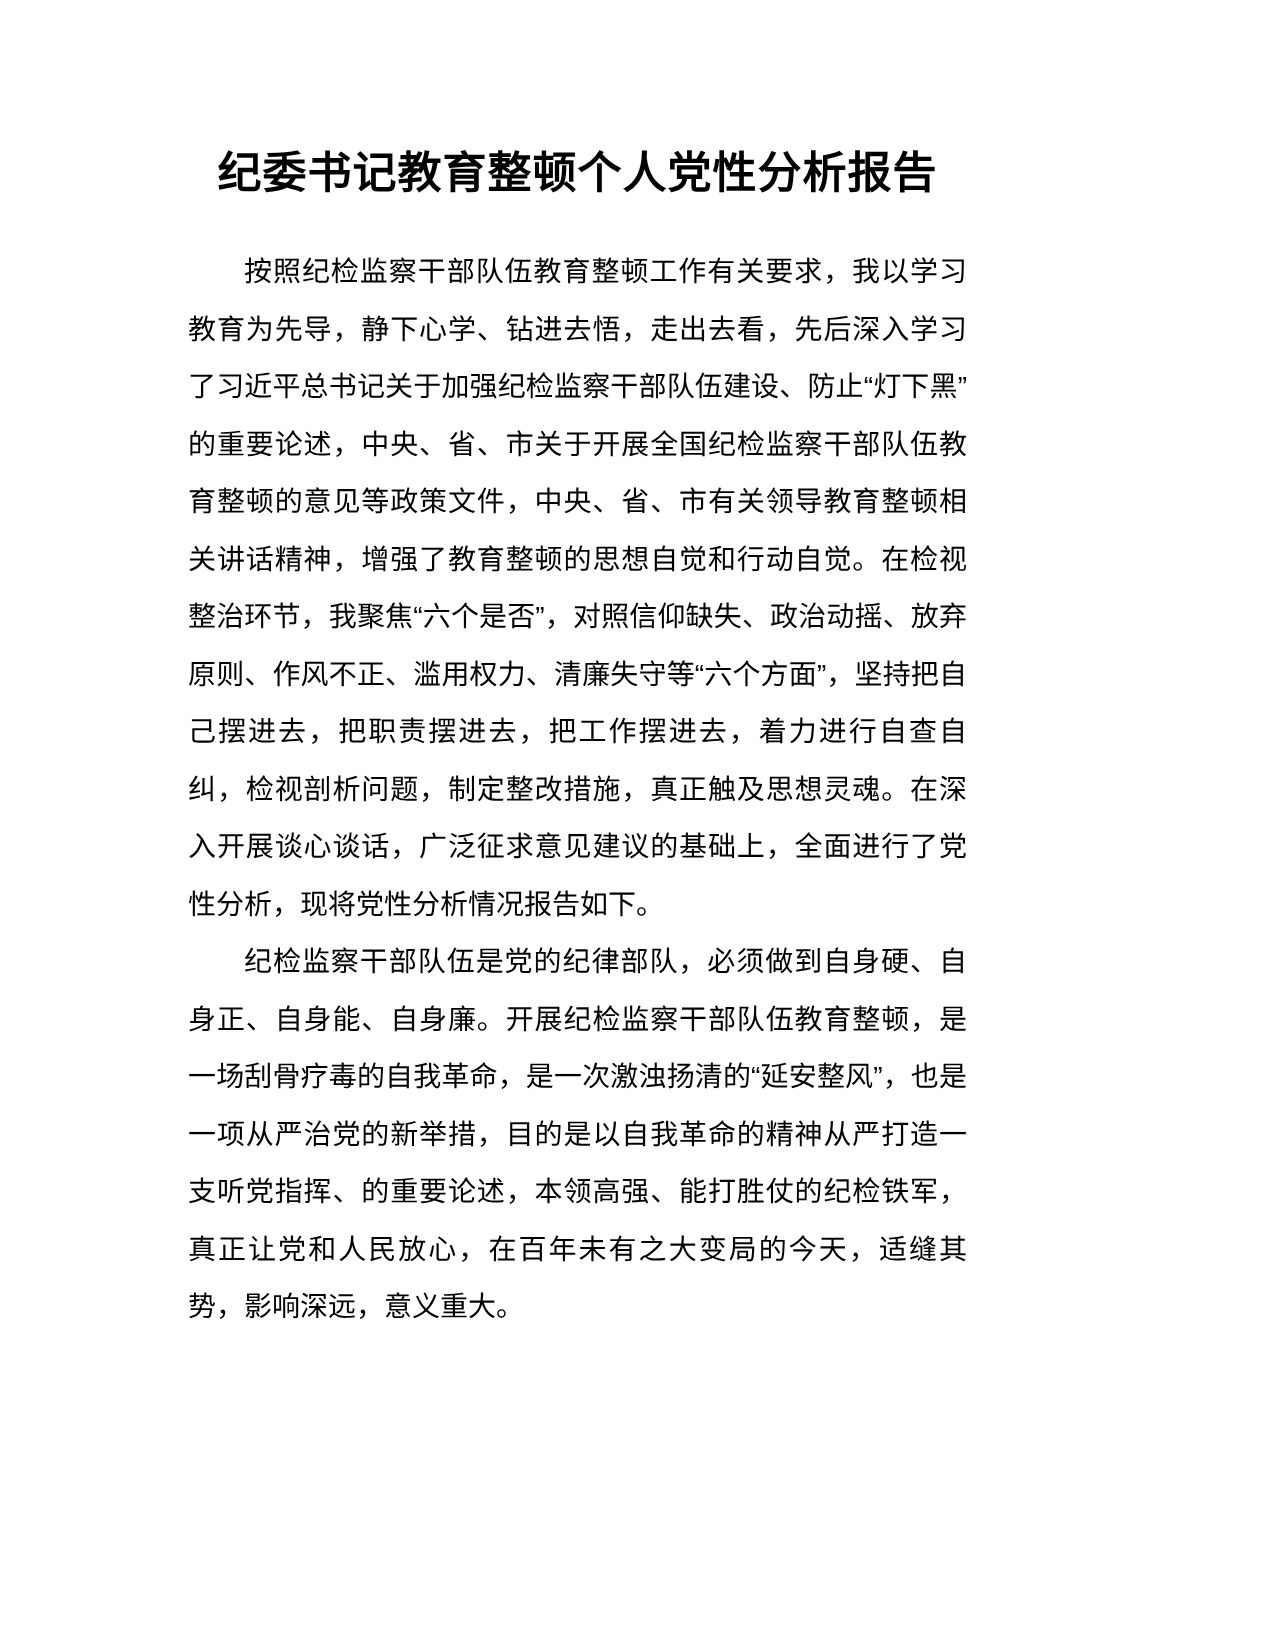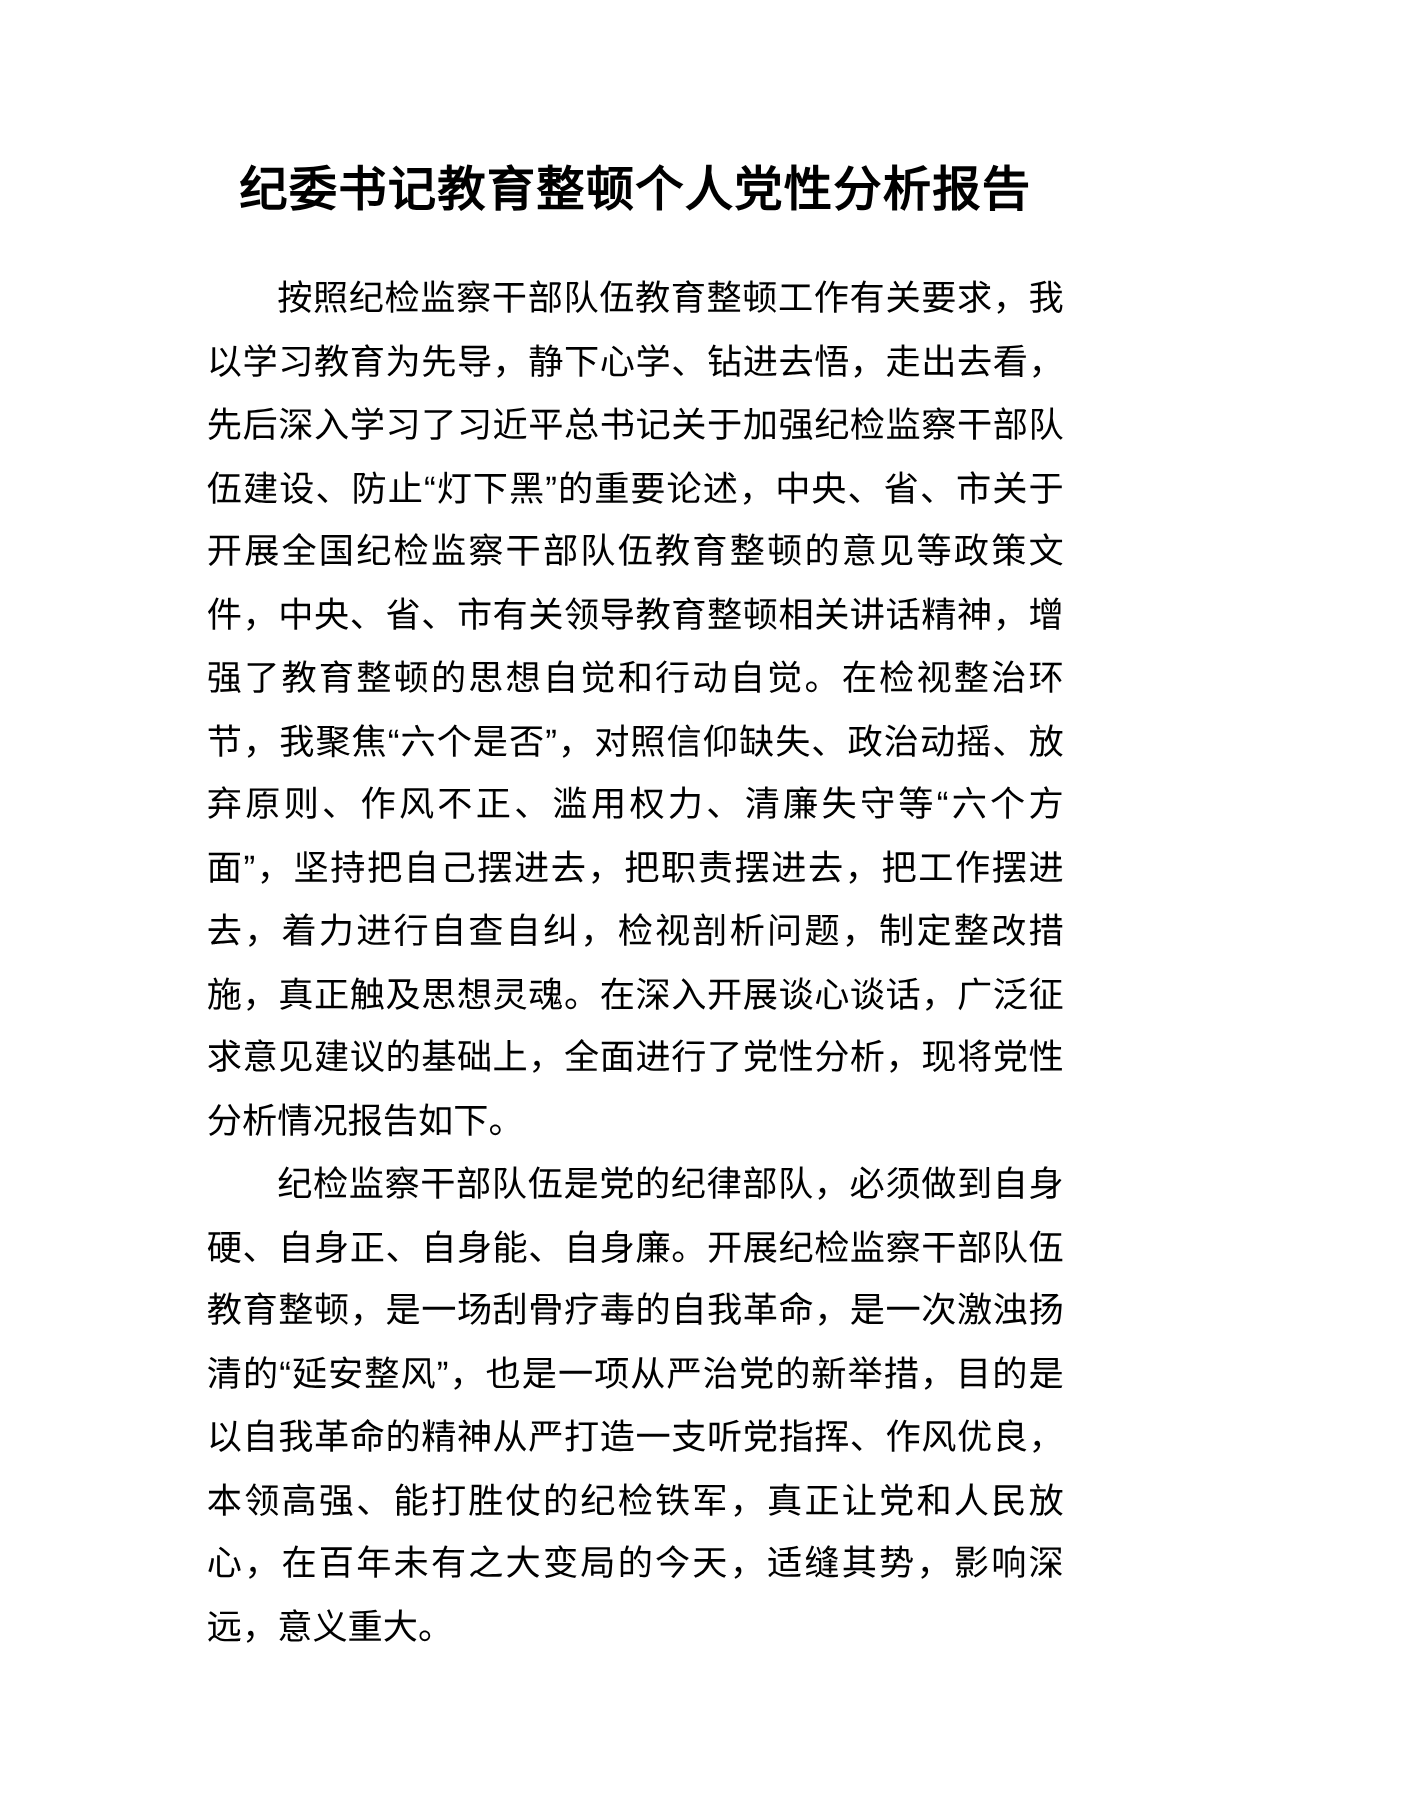--- a/index.html
+++ b/index.html
@@ -20,35 +20,35 @@
   }
   .doc-title {
     font-size: 44px;
     font-weight: bold;
     line-height: 53px;
     text-align: center;
     margin: 0 0 44px 0;
     letter-spacing: 1px;
   }
   .para {
-    font-size: 32px;
+    font-size: 28px;
     line-height: 57.5px;
     text-align: justify;
     text-indent: 2em;
     margin: 0;
     word-break: break-all;
   }
   .para--heading {
     margin: 14px 0;
     text-align: left;
     font-weight: normal;
   }
 </style>
 </head>
 <body>
 
 <div class="page">
   <h1 class="doc-title">纪委书记教育整顿个人党性分析报告</h1>
   <div>
       <p class="para">按照纪检监察干部队伍教育整顿工作有关要求，我以学习教育为先导，静下心学、钻进去悟，走出去看，先后深入学习了习近平总书记关于加强纪检监察干部队伍建设、防止“灯下黑”的重要论述，中央、省、市关于开展全国纪检监察干部队伍教育整顿的意见等政策文件，中央、省、市有关领导教育整顿相关讲话精神，增强了教育整顿的思想自觉和行动自觉。在检视整治环节，我聚焦“六个是否”，对照信仰缺失、政治动摇、放弃原则、作风不正、滥用权力、清廉失守等“六个方面”，坚持把自己摆进去，把职责摆进去，把工作摆进去，着力进行自查自纠，检视剖析问题，制定整改措施，真正触及思想灵魂。在深入开展谈心谈话，广泛征求意见建议的基础上，全面进行了党性分析，现将党性分析情况报告如下。</p>
-      <p class="para">纪检监察干部队伍是党的纪律部队，必须做到自身硬、自身正、自身能、自身廉。开展纪检监察干部队伍教育整顿，是一场刮骨疗毒的自我革命，是一次激浊扬清的“延安整风”，也是一项从严治党的新举措，目的是以自我革命的精神从严打造一支听党指挥、作风优良，本领高强、能打胜仗的纪检铁军，真正让党和人民放心，在百年未有之大变局的今天，适缝其势，影响深远，意义重大。</p>
+      <p class="para">纪检监察干部队伍是党的纪律部队，必须做到自身硬、自身正、自身能、自身廉。开展纪检监察干部队伍教育整顿，是一场刮骨疗毒的自我革命，是一次激浊扬清的“延安整风”，也是一项从严治党的新举措，目的是以自我革命的精神从严打造一支听党指挥、的重要论述，本领高强、能打胜仗的纪检铁军，真正让党和人民放心，在百年未有之大变局的今天，适缝其势，影响深远，意义重大。</p>
     </div>
 </div>
 
 </body></html>

